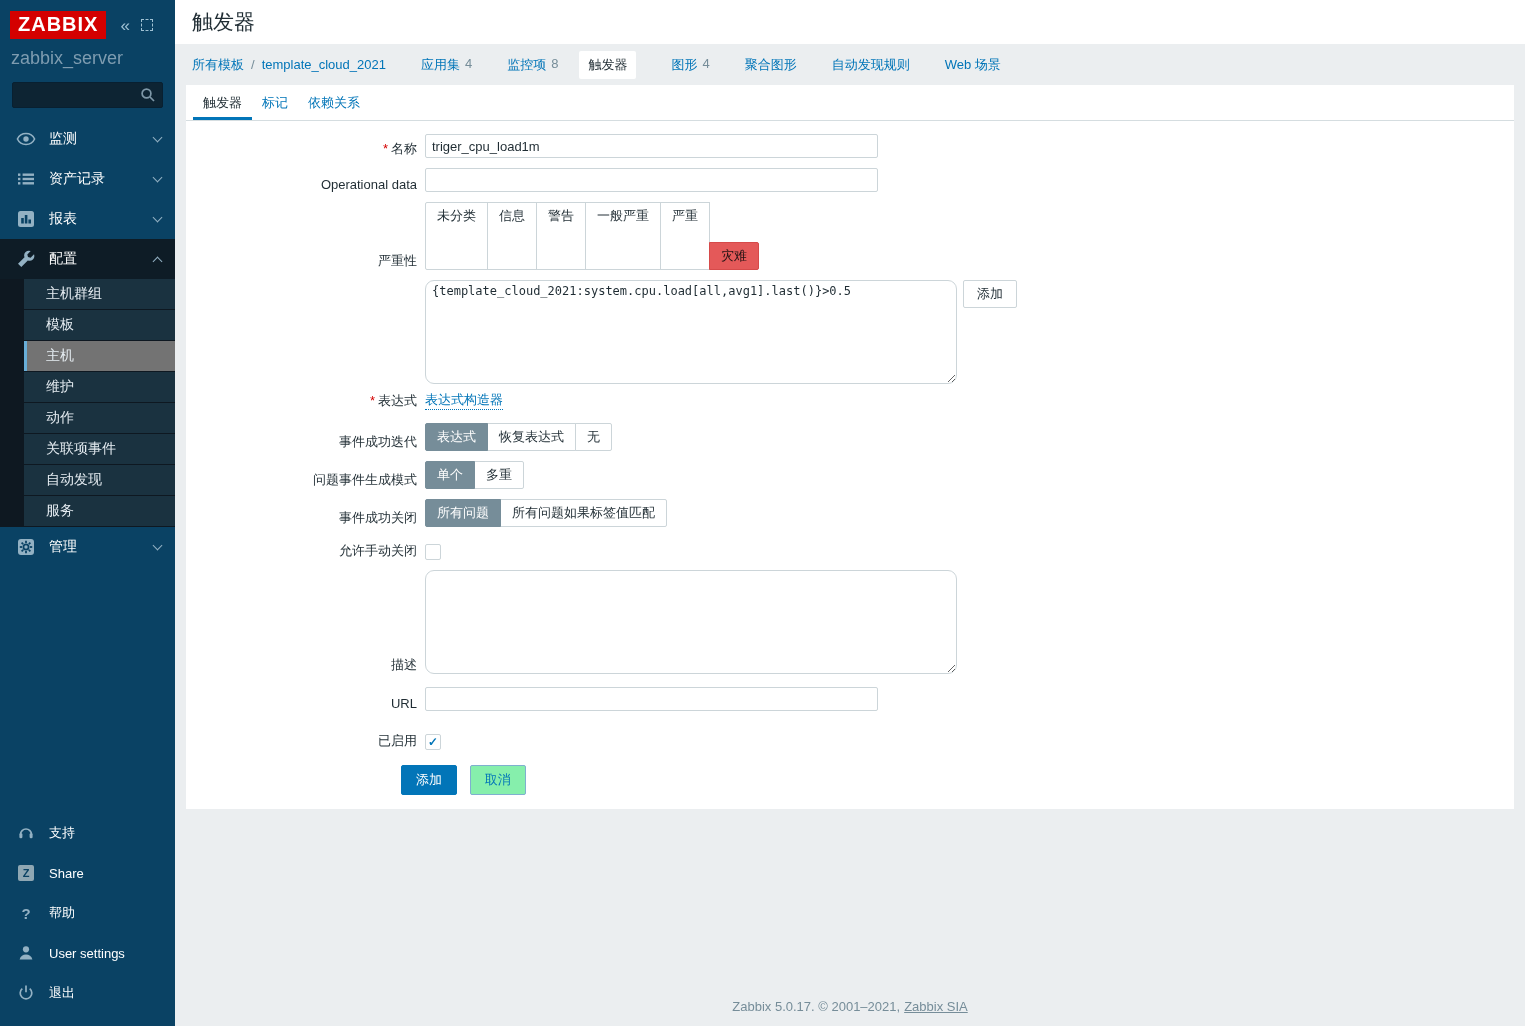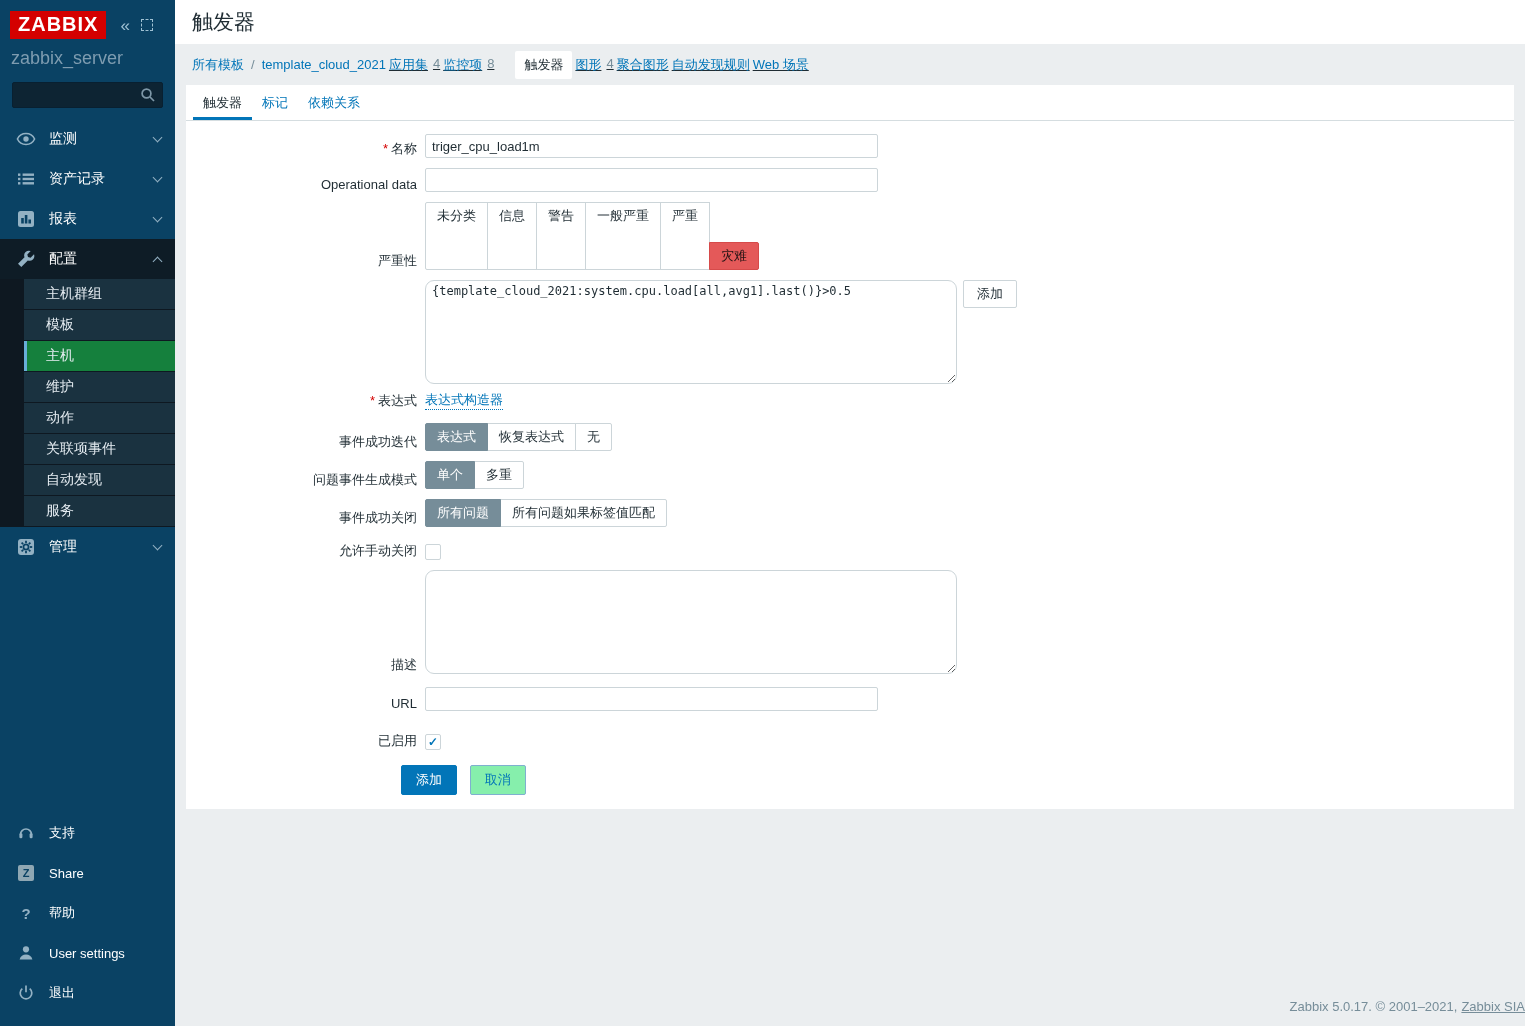--- a/index.html
+++ b/index.html
@@ -20,39 +20,39 @@
   .nav { display:flex; flex-direction:column;font-family:Liberation Serif, serif; }
   .nav-item { height:40px; display:flex; align-items:center; padding:0 14px 0 16px; cursor:pointer; }
   .nav-item .nav-icon { width:20px; height:20px; margin-right:13px; color:#93b1c3; flex:none; }
   .nav-item .nav-label { flex:1; font-size:14px; color:#fff; }
   .chev { width:7px; height:7px; border-right:1.5px solid #93b1c3; border-bottom:1.5px solid #93b1c3; transform:rotate(45deg); margin-top:-3px; }
   .chev.up { transform:rotate(-135deg); margin-top:4px; }
   .nav-item.expanded { background:#0e1c26; }
 
   .submenu { background:#0e1821; }
   .submenu-item { margin-left:24px; background:#1a3240; height:31px; display:flex; align-items:center; padding-left:22px; font-size:14px; color:#e6edf2; border-bottom:1px solid #0e1821; cursor:pointer; position:relative; }
-  .submenu-item.selected { background:#15803d; }
+  .submenu-item.selected { background:#737373; }
   .submenu-item.selected::before { content:""; position:absolute; left:0; top:0; bottom:0; width:3px; background:#68aed8; }
 
   .sidebar-spacer { flex:1; }
   .bottom-nav { padding-bottom:13px; }
   .bottom-nav .nav-item { height:40px; }
   .bottom-nav .nav-label { font-size:13px; }
   .share-badge { width:16px; height:16px; background:#8fa7b3; color:#0a4264; font-weight:bold; font-size:11px; display:flex; align-items:center; justify-content:center; border-radius:2px; }
   .help-glyph { font-size:15px; font-weight:bold; color:#93b1c3; }
 
   
   .main { flex:1; display:flex; flex-direction:column; background:#ebeef0; min-width:0; }
   .title-row { background:#fff; height:44px; display:flex; align-items:center; padding:0 17px; flex:none; }
   .page-title { font-size:21px; font-weight:500; color:#1f2c33; }
 
   .breadcrumb-row { height:41px; display:flex; align-items:center; padding:0 17px; flex:none; }
   .bc-link { color:#0275b8; cursor:pointer; }
   .bc-sep { color:#768d99; margin:0 7px; }
-  .bc-item { margin-left:3px; display:inline-flex; cursor:pointer;text-decoration:underline; }
+  .bc-item { margin-left:35px; display:inline-flex; cursor:pointer; }
   .bc-count { color:#768d99; margin-left:5px; }
   .bc-chip { margin-left:21px; background:#fff; padding:5px 9px; border-radius:2px; color:#1f2c33; cursor:default; }
 
   .card { background:#fff; margin:0 11px; flex:none; padding-bottom:14px; }
   .tabs { display:flex; border-bottom:1px solid #d5dde0; padding:0 7px; }
   .tab { padding:9px 10px 8px; color:#0275b8; cursor:pointer; }
   .tab.active { color:#1f2c33; border-bottom:3px solid #0275b8; padding-bottom:5px; cursor:default; }
 
   .form { padding-top:13px; }
   .form-row { display:flex; align-items:flex-end; margin-bottom:10px;padding-left:32px; }
@@ -71,21 +71,21 @@
 
   .btn-plain { background:#fff; border:1px solid #ccd5d9; border-radius:2px; padding:4px 13px; font-size:13px; color:#1f2c33; cursor:pointer; margin-left:6px; }
   .link-dotted { display:inline-block; margin-top:7px; color:#0275b8; border-bottom:1px dotted #0275b8; cursor:pointer; }
 
   .checkbox { width:16px; height:16px; border:1px solid #ccd5d9; border-radius:2px; background:#fff; display:inline-flex; align-items:center; justify-content:center; font-size:12px; font-weight:bold; color:#0275b8; cursor:pointer; margin-top:3px; }
 
   .actions { padding-left:215px; margin-top:15px; }
   .btn-primary { background:#0275b8; border:1px solid #0275b8; color:#fff; border-radius:2px; padding:5px 14px; font-size:13px; cursor:pointer; }
   .btn-secondary { background:#86efac; border:1px solid #7fb0cf; color:#0275b8; border-radius:2px; padding:5px 14px; font-size:13px; cursor:pointer; margin-left:9px; }
 
-  .footer { margin-top:auto; text-align:right; padding:10px 0 12px; color:#768d99; flex:none; }
+  .footer { margin-top:auto; text-align:center; padding:10px 0 12px; color:#768d99; flex:none; }
   .footer-link { color:#768d99; text-decoration:underline; cursor:pointer; margin-left:4px; }
 </style>
 </head>
 <body>
 
 <aside class="sidebar">
   <div class="logo-row">
     <div class="logo">ZABBIX</div>
     <span class="collapse-btn">«</span>
     <span class="expand-btn"></span>

